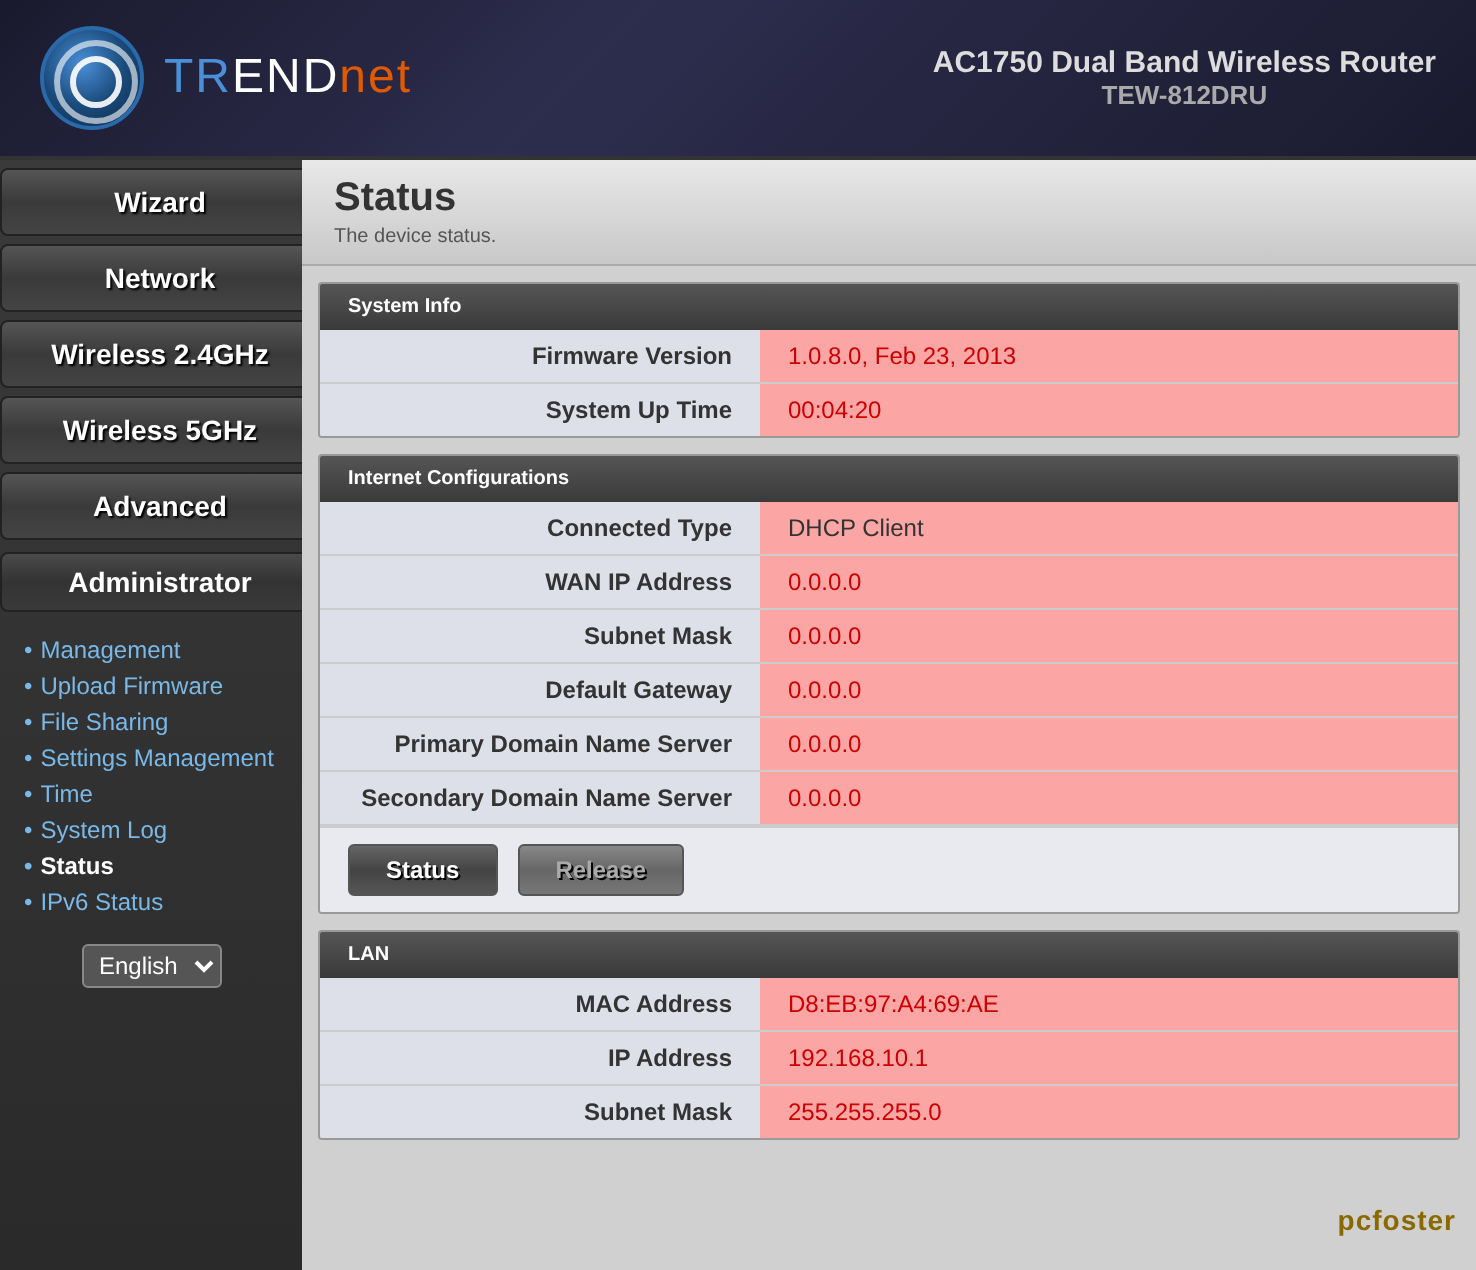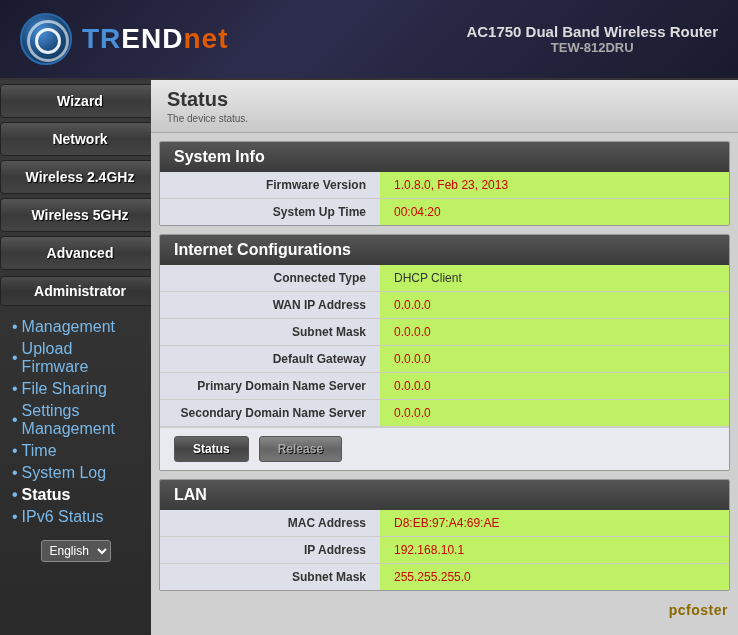--- a/index.html
+++ b/index.html
@@ -53,22 +53,22 @@
       content: '';
       position: absolute;
       width: 20px;
       height: 20px;
       border: 3px solid rgba(255,255,255,0.9);
       border-radius: 50%;
       top: 13px;
       left: 13px;
     }
     .logo-text {
-      font-size: 28px;
-      font-weight: bold;
+      font-size: 24px;
+      font-weight: normal;
       color: white;
       letter-spacing: 1px;
     }
     .logo-text span {
       color: #4a90d9;
     }
     .product-info {
       text-align: center;
       color: #ccc;
       font-weight: bold;
@@ -128,21 +128,21 @@
     .sidebar-links {
       padding: 4px 12px;
       list-style: none;
     }
     .sidebar-links li {
       padding: 2px 0;
     }
     .sidebar-links li a {
       color: #7ab8e8;
       text-decoration: none;
-      font-size: 16px;
+      font-size: 12px;
       display: flex;
       align-items: center;
       gap: 4px;
     }
     .sidebar-links li a::before {
       content: '•';
       color: #7ab8e8;
     }
     .sidebar-links li a.active { color: #fff; font-weight: bold; }
 
@@ -190,25 +190,25 @@
     .section {
       margin: 8px;
       border: 1px solid #999;
       border-radius: 2px;
       overflow: hidden;
     }
     .section-header {
       background: linear-gradient(180deg, #555 0%, #3a3a3a 100%);
       padding: 6px 14px;
       color: white;
-      font-size: 16px;
+      font-size: 10px;
       font-weight: bold;
     }
     .section-body {
-      background: #bef264;
+      background: #fca5a5;
     }
 
     
     .info-row {
       display: flex;
       border-bottom: 1px solid #ccc;
     }
     .info-row:last-child { border-bottom: none; }
     .info-label {
       width: 220px;

